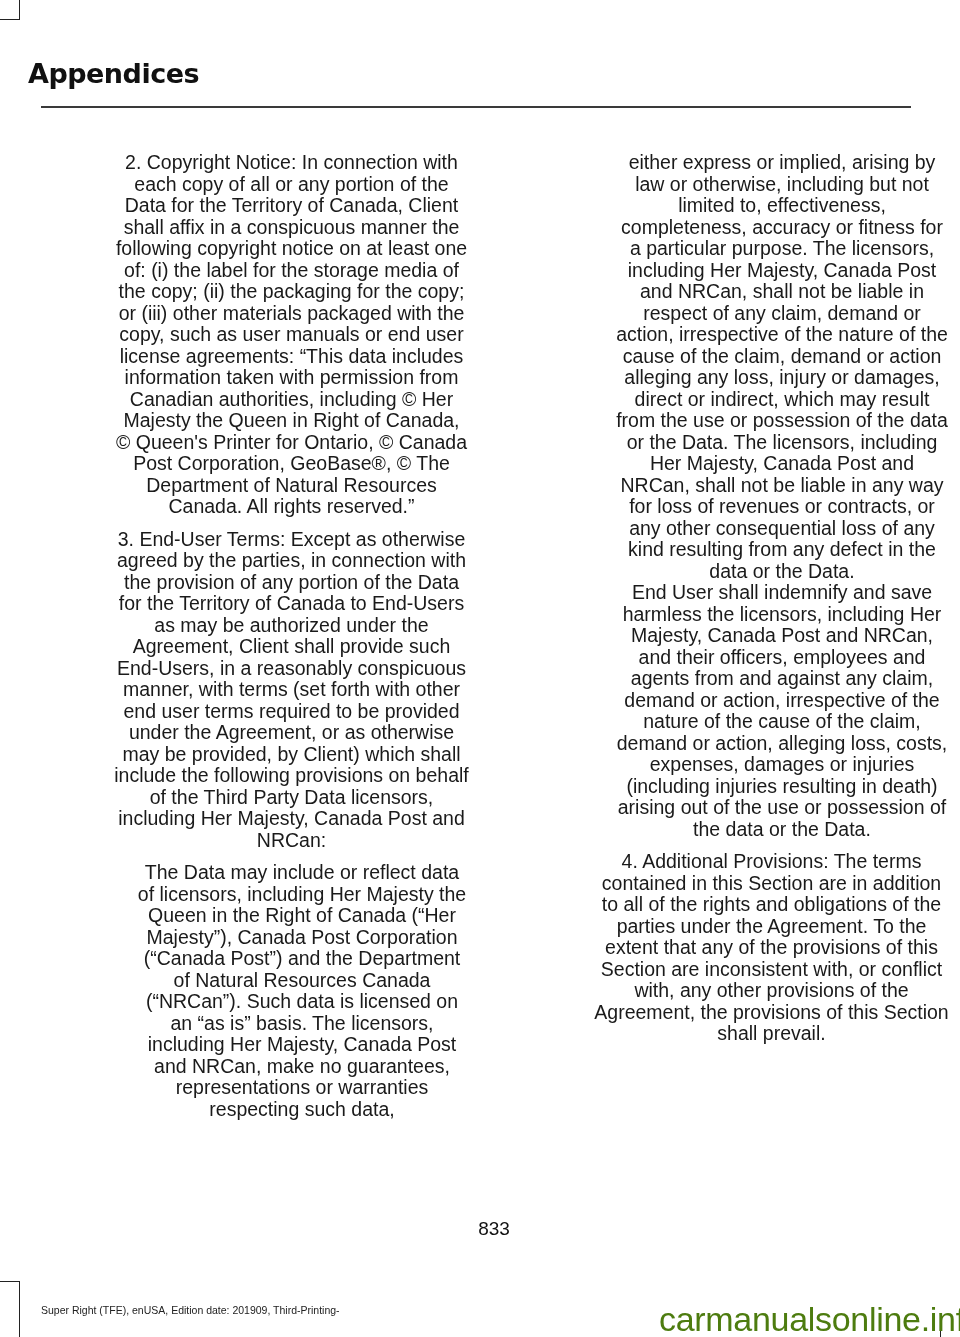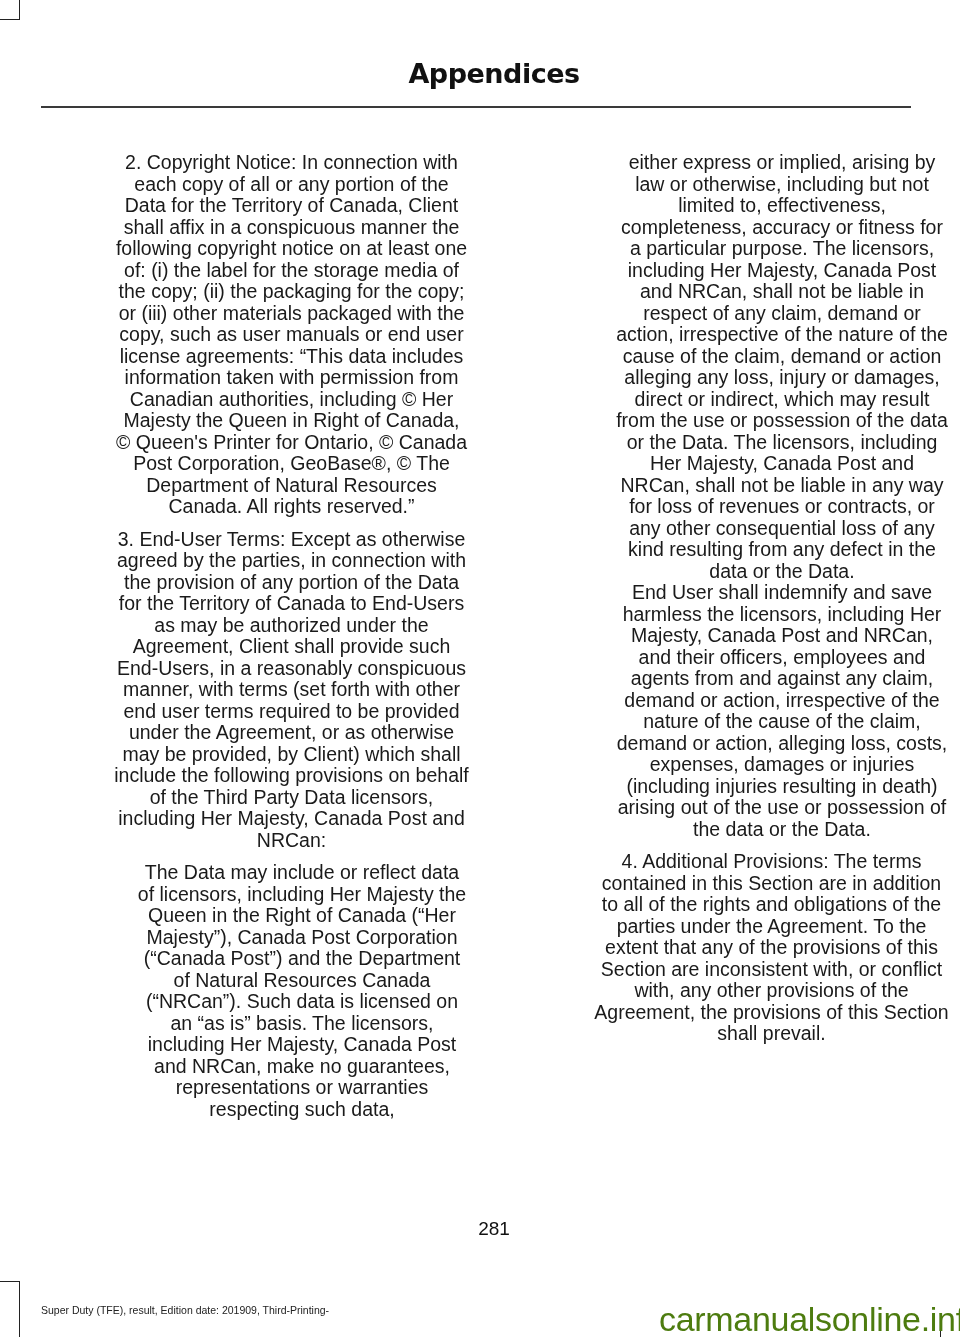--- a/index.html
+++ b/index.html
@@ -5,21 +5,21 @@
   html, body { margin: 0; padding: 0; }
   body {
     width: 960px; height: 1337px; background: #ffffff; position: relative; overflow: hidden;
     font-family: "Liberation Sans", "DejaVu Sans", sans-serif; color: #1a1a1a;
   }
   .crop { position: absolute; border-color: #222; border-style: solid; border-width: 0; }
   .crop-tl { left: 0; top: 0; width: 19px; height: 19px; border-right-width: 1px; border-bottom-width: 1px; }
   .crop-bl { left: 0; top: 1281px; width: 19px; height: 56px; border-right-width: 1px; border-top-width: 1px; }
   .crop-br { left: 940px; top: 1318px; width: 1px; height: 19px; background: #222; }
   .header-title {
-    position: absolute; left: 0; width: 960px; top: 58px; text-align: center;
+    position: absolute; left: 0; width: 960px; top: 58px; text-align: left;
     font-family: "DejaVu Sans", sans-serif; font-weight: bold; font-size: 27px; color: #111;
     letter-spacing: -0.5px; padding-left: 28px; box-sizing: border-box;
   }
   .header-rule { position: absolute; left: 41px; top: 106px; width: 870px; height: 2px; background: #3a3a3a; }
   .col { position: absolute; top: 152px; font-size: 19.5px; line-height: 21.5px; text-align: center; }
   .col-left { left: 114px; width: 355px; }
   .col-right { left: 546px; width: 357px; margin-left: 47px; }
   .col p { margin: 0 0 11px 0; }
   .indent { padding-left: 21px; }
   .tight { margin-bottom: 0 !important; }
@@ -42,15 +42,15 @@
   <p>3. End-User Terms: Except as otherwise agreed by the parties, in connection with the provision of any portion of the Data for the Territory of Canada to End-Users as may be authorized under the Agreement, Client shall provide such End-Users, in a reasonably conspicuous manner, with terms (set forth with other end user terms required to be provided under the Agreement, or as otherwise may be provided, by Client) which shall include the following provisions on behalf of the Third Party Data licensors, including Her Majesty, Canada Post and NRCan:</p>
   <p class="indent">The Data may include or reflect data of licensors, including Her Majesty the Queen in the Right of Canada (“Her Majesty”), Canada Post Corporation (“Canada Post”) and the Department of Natural Resources Canada (“NRCan”). Such data is licensed on an “as is” basis. The licensors, including Her Majesty, Canada Post and NRCan, make no guarantees, representations or warranties respecting such data,</p>
 </div>
 
 <div class="col col-right">
   <p class="indent tight">either express or implied, arising by law or otherwise, including but not limited to, effectiveness, completeness, accuracy or fitness for a particular purpose. The licensors, including Her Majesty, Canada Post and NRCan, shall not be liable in respect of any claim, demand or action, irrespective of the nature of the cause of the claim, demand or action alleging any loss, injury or damages, direct or indirect, which may result from the use or possession of the data or the Data. The licensors, including Her Majesty, Canada Post and NRCan, shall not be liable in any way for loss of revenues or contracts, or any other consequential loss of any kind resulting from any defect in the data or the Data.</p>
   <p class="indent">End User shall indemnify and save harmless the licensors, including Her Majesty, Canada Post and NRCan, and their officers, employees and agents from and against any claim, demand or action, irrespective of the nature of the cause of the claim, demand or action, alleging loss, costs, expenses, damages or injuries (including injuries resulting in death) arising out of the use or possession of the data or the Data.</p>
   <p>4. Additional Provisions: The terms contained in this Section are in addition to all of the rights and obligations of the parties under the Agreement. To the extent that any of the provisions of this Section are inconsistent with, or conflict with, any other provisions of the Agreement, the provisions of this Section shall prevail.</p>
 </div>
 
-<div class="page-number">281</div>
-<div class="footer-edition">Super Duty (TFE), result, Edition date: 201909, Third-Printing-</div>
+<div class="page-number">833</div>
+<div class="footer-edition">Super Right (TFE), enUSA, Edition date: 201909, Third-Printing-</div>
 <div class="watermark">carmanualsonline.info</div>
 
 </body></html>

